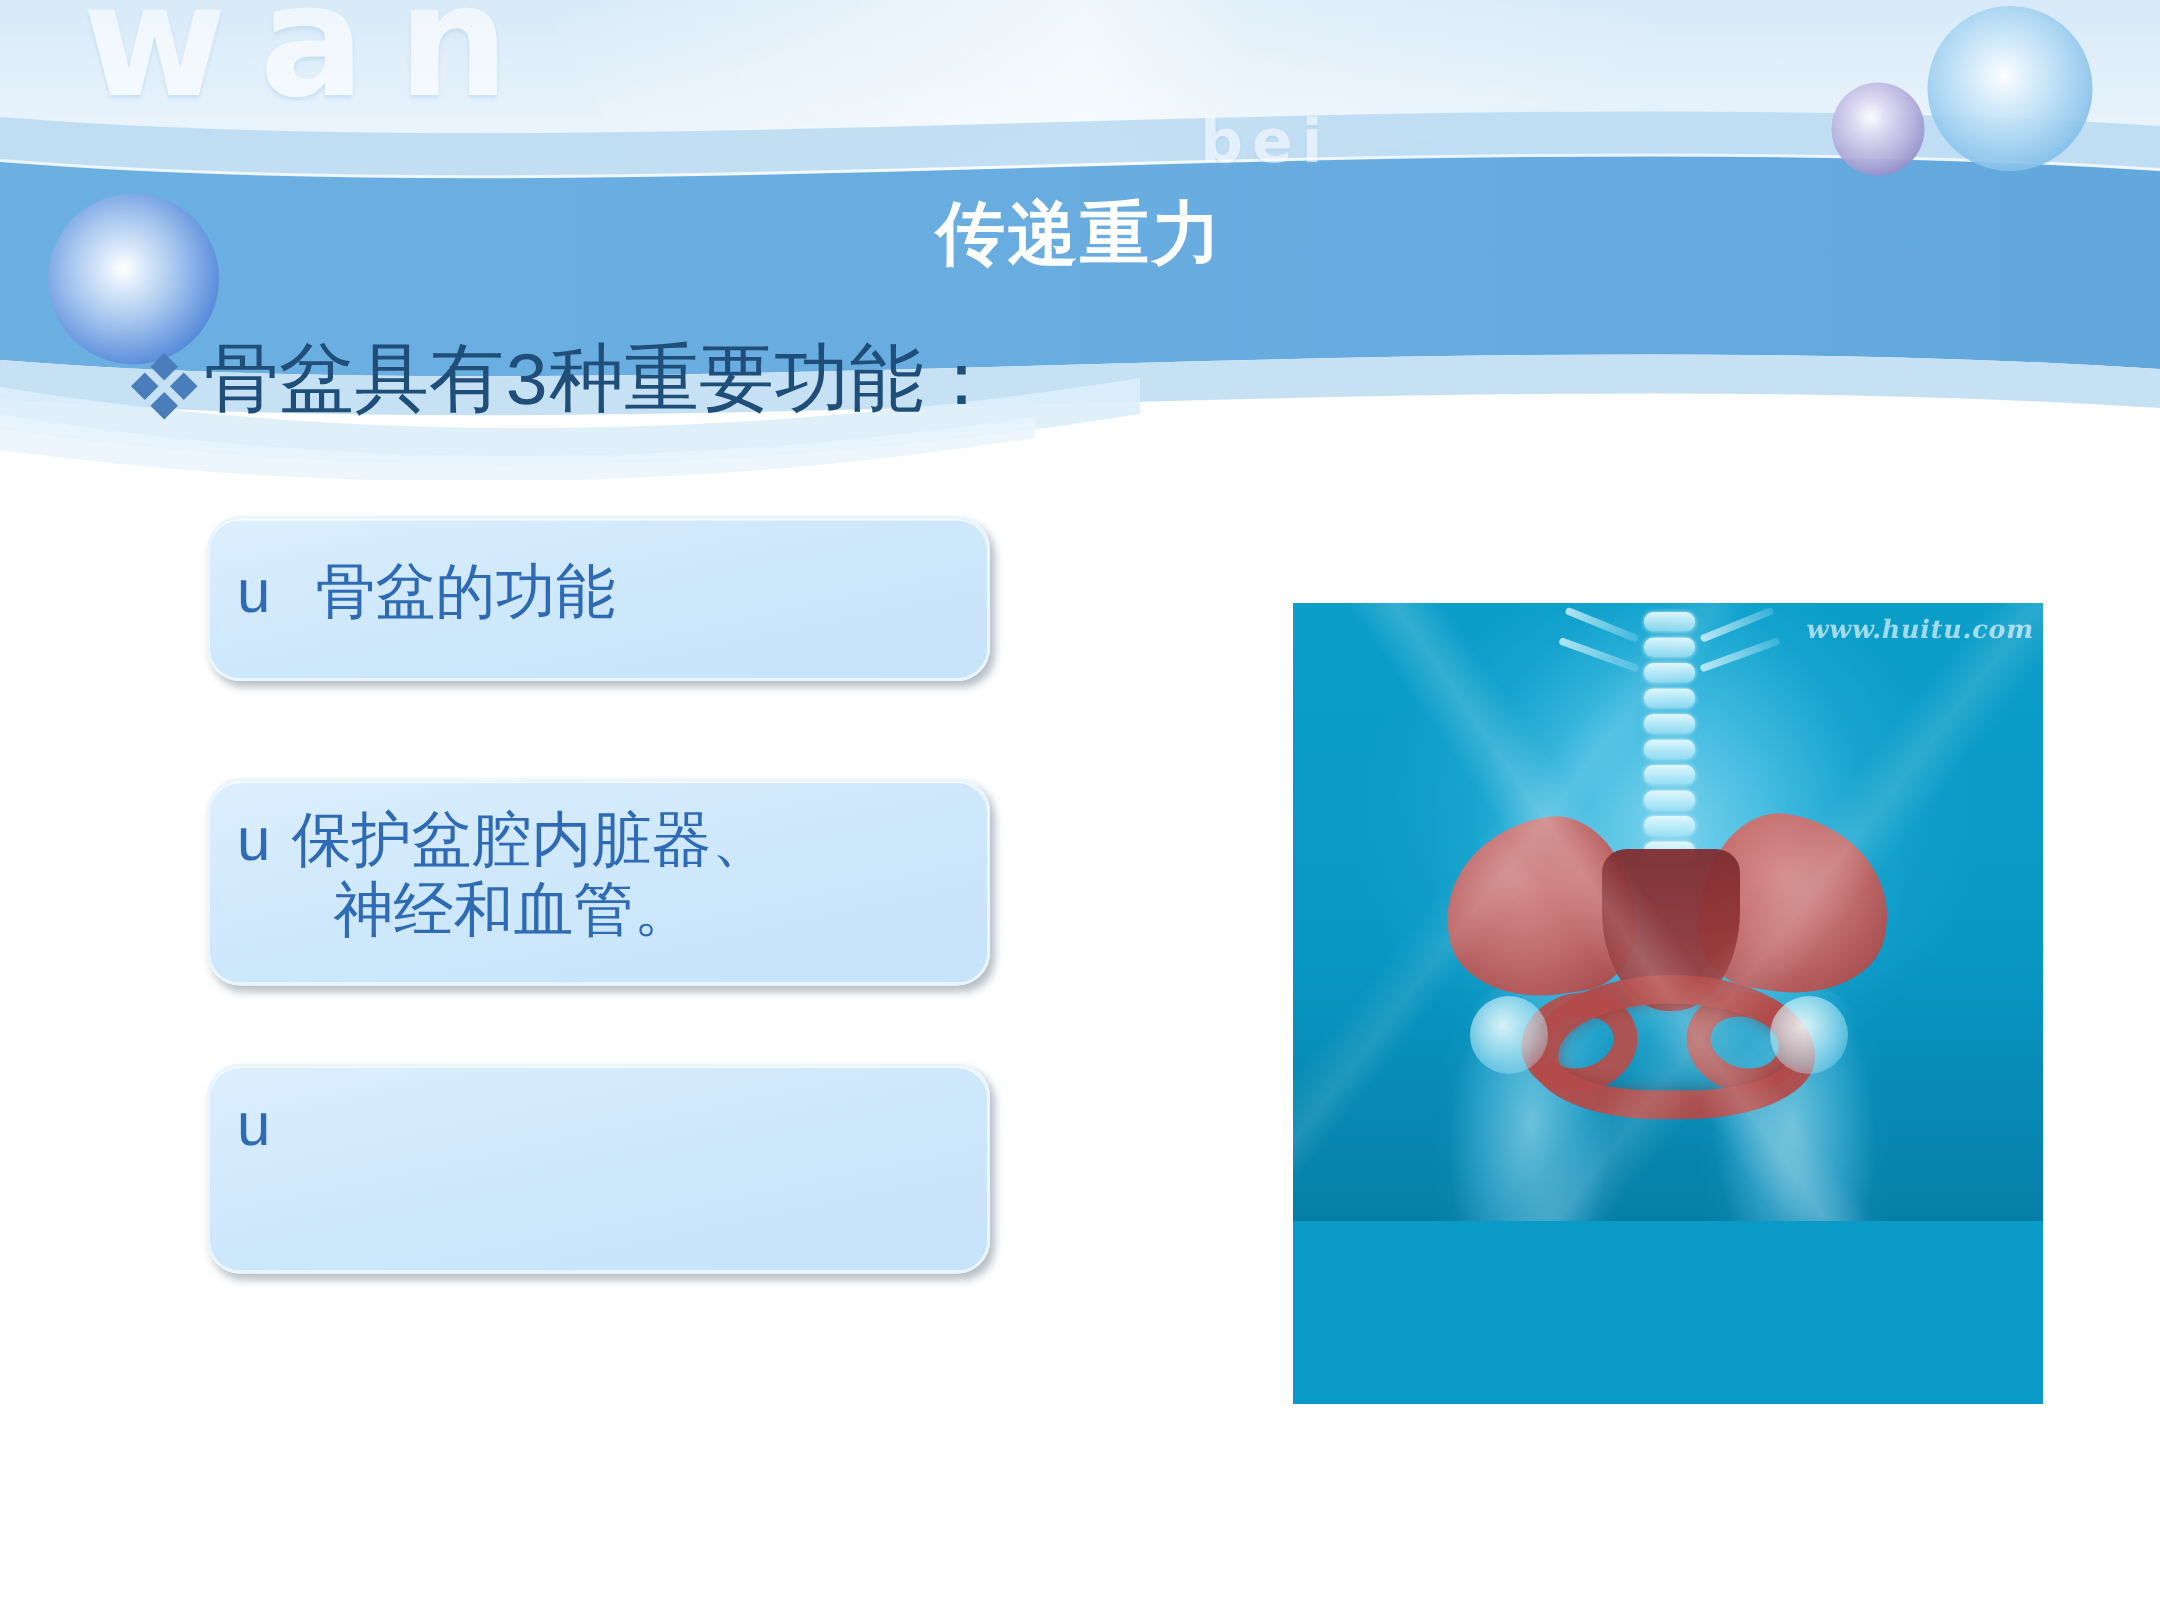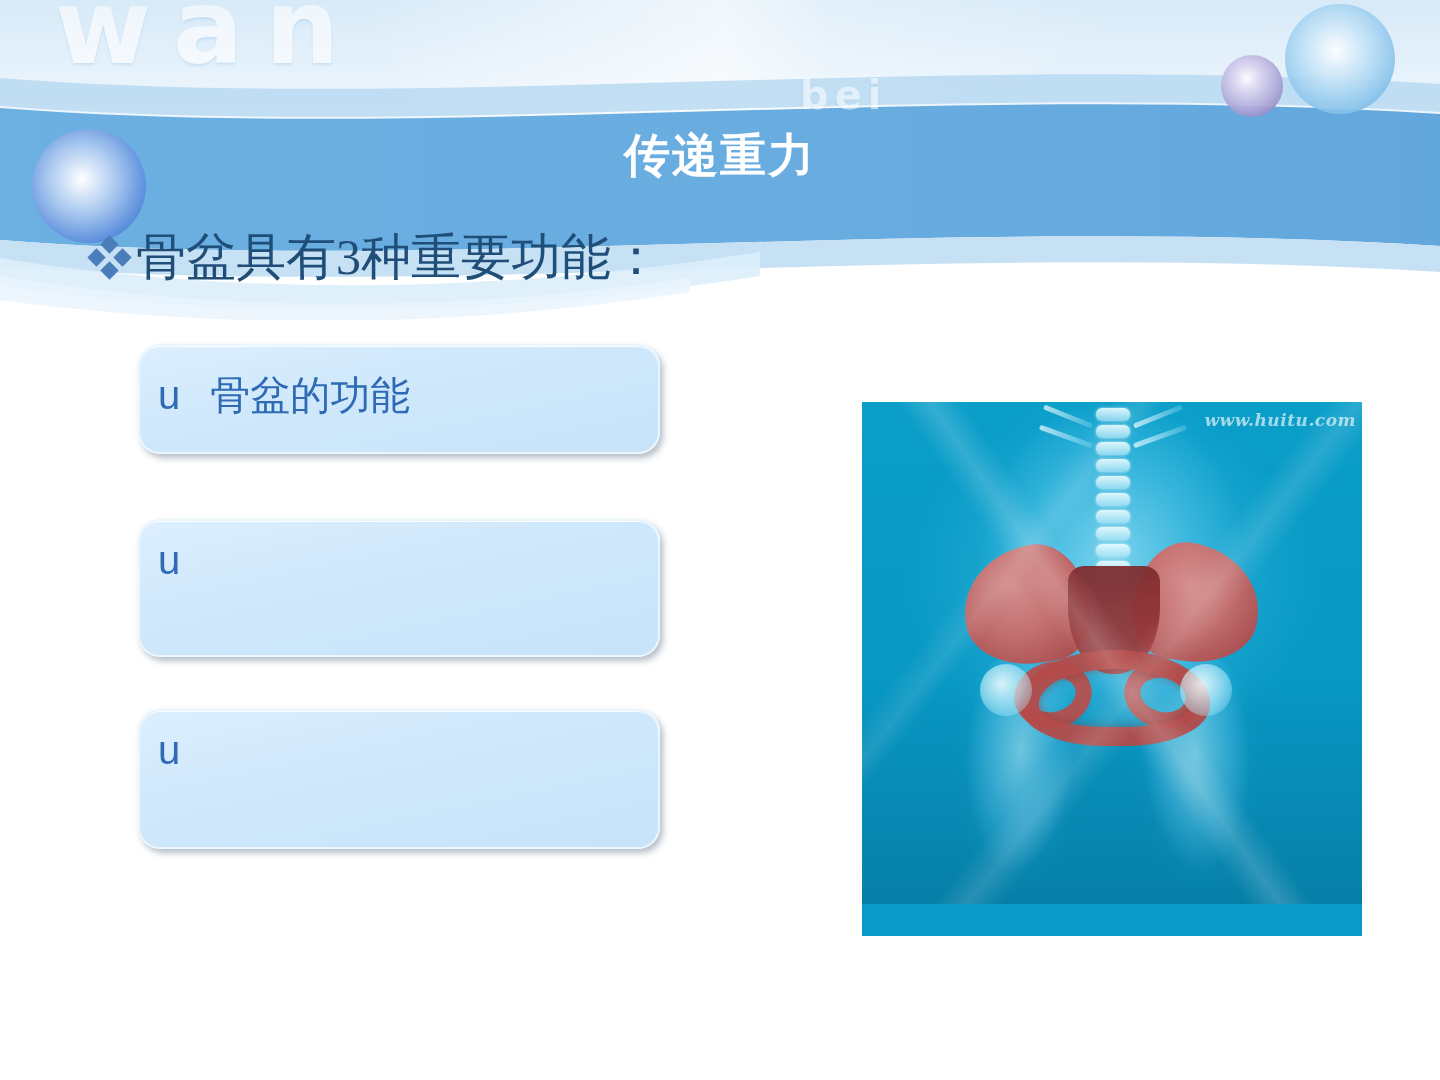--- a/index.html
+++ b/index.html
@@ -128,21 +128,21 @@
   .diamond-bullet i.d1 { width: 13px; height: 13px; left: 15px; top: 4px; }
   .diamond-bullet i.d2 { width: 13px; height: 13px; left: 2px;  top: 17px; }
   .diamond-bullet i.d3 { width: 13px; height: 13px; left: 28px; top: 17px; }
   .diamond-bullet i.d4 { width: 13px; height: 13px; left: 15px; top: 30px; }
 
   .subtitle-text {
     font-size: 50px;
     color: #1f4e79;
     line-height: 1;
     white-space: nowrap;
-    font-family: Liberation Serif, serif;
+    font-family: Liberation Mono, monospace;
   }
 
   
   .box {
     position: absolute;
     background: linear-gradient(168deg, #dcefff 0%, #cfe8fb 42%, #c7e3fa 100%);
     border: 2px solid #eaf5fd;
     border-radius: 22px;
     box-shadow: 3px 4px 6px rgba(90,110,130,0.45),
                 inset 0 1px 0 rgba(255,255,255,0.9);
@@ -180,21 +180,21 @@
     top: 402px;
     width: 500px;
     height: 534px;
     overflow: hidden;
     background: #0a9ac8;
   }
   .fig-body {
     position: absolute;
     left: 0; top: 0;
     width: 500px;
-    height: 502px;
+    height: 412px;
     background:
       radial-gradient(ellipse 300px 250px at 50% 36%, rgba(120,225,255,0.30) 0%, rgba(10,154,200,0) 70%),
       linear-gradient(180deg, #0a9ec9 0%, #0898c4 55%, #067fa8 100%);
     overflow: hidden;
   }
   
   .torso {
     position: absolute;
     left: 96px; top: -8px;
     width: 310px; height: 370px;
@@ -398,20 +398,24 @@
 
   <div class="box" id="box-1">
     <span class="box-bullet">u</span>
     <span class="box-text">
       <span>骨盆的功能</span>
     </span>
   </div>
 
   <div class="box" id="box-2">
     <span class="box-bullet">u</span>
+    <span class="box-text">
+      <span>保护盆腔内脏器、</span>
+      <span class="l2">神经和血管。</span>
+    </span>
   </div>
 
   <div class="box" id="box-3">
     <span class="box-bullet">u</span>
     <span class="box-text">
     </span>
   </div>
 
   <div class="figure">
     <div class="fig-body">

